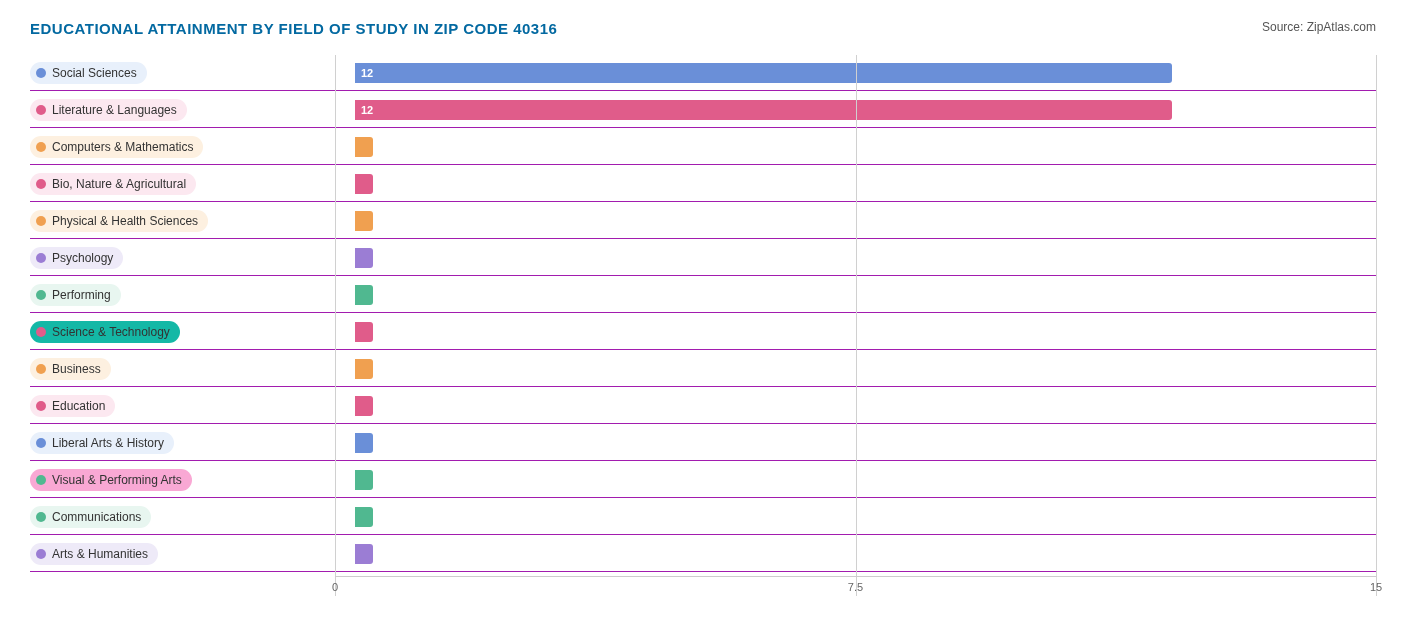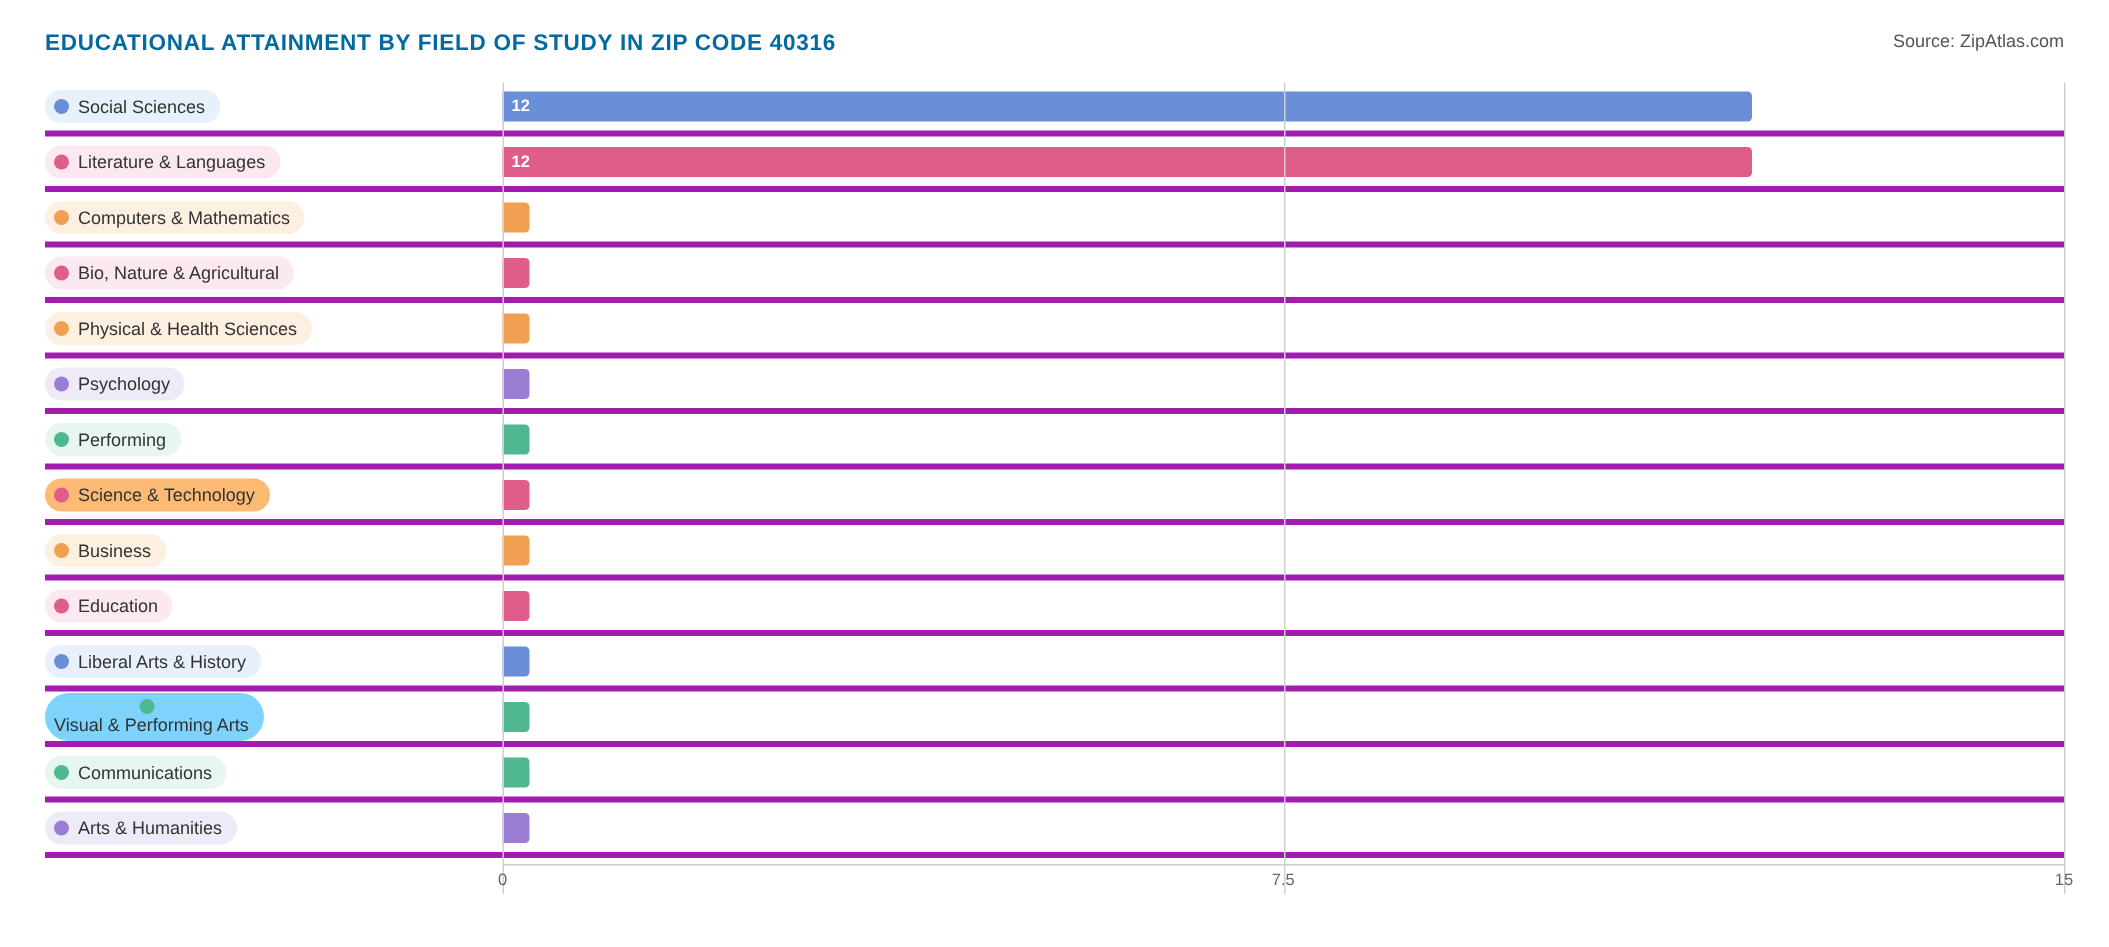--- a/index.html
+++ b/index.html
@@ -29,21 +29,21 @@
     }
     .chart-area {
       position: relative;
       width: 100%;
     }
     .bar-row {
       display: flex;
       align-items: center;
       height: 36px;
       margin-bottom: 1px;
-      border-bottom: 4px solid #a21caf;
+      border-bottom: 1px solid #a21caf;
     }
     .bar-label-container {
       width: 305px;
       flex-shrink: 0;
       display: flex;
       align-items: center;
       height: 100%;
     }
     .bar-label-pill {
       display: inline-flex;
@@ -61,20 +61,21 @@
       border-radius: 50%;
       margin-right: 6px;
       flex-shrink: 0;
     }
     .bar-container {
       flex: 1;
       position: relative;
       height: 100%;
       display: flex;
       align-items: center;
+      padding-left: 20px;
     }
     .bar-track {
       width: 100%;
       height: 20px;
       position: relative;
     }
     .bar-fill {
       height: 100%;
       border-radius: 0 3px 3px 0;
       position: absolute;
@@ -201,21 +202,21 @@
             <span class="pill-dot" style="background: rgb(80, 184, 144);"></span>
             <span>Performing</span>
           </span>
         </div>
         <div class="bar-container">
           <div class="bar-track"><div class="bar-fill" style="width: 18px; background: rgb(80, 184, 144);"></div><span class="bar-value-outside">0</span></div>
         </div>
       </div>
       <div class="bar-row">
         <div class="bar-label-container">
-          <span class="bar-label-pill" style="background: #fdba74;">
+          <span class="bar-label-pill" style="background: #14b8a6;">
             <span class="pill-dot" style="background: rgb(224, 92, 138);"></span>
             <span>Science &amp; Technology</span>
           </span>
         </div>
         <div class="bar-container">
           <div class="bar-track"><div class="bar-fill" style="width: 18px; background: rgb(224, 92, 138);"></div><span class="bar-value-outside">0</span></div>
         </div>
       </div>
       <div class="bar-row">
         <div class="bar-label-container">
@@ -245,21 +246,21 @@
             <span class="pill-dot" style="background: rgb(106, 143, 216);"></span>
             <span>Liberal Arts &amp; History</span>
           </span>
         </div>
         <div class="bar-container">
           <div class="bar-track"><div class="bar-fill" style="width: 18px; background: rgb(106, 143, 216);"></div><span class="bar-value-outside">0</span></div>
         </div>
       </div>
       <div class="bar-row">
         <div class="bar-label-container">
-          <span class="bar-label-pill" style="background: #7dd3fc; flex-direction: column;">
+          <span class="bar-label-pill" style="background: #f9a8d4;">
             <span class="pill-dot" style="background: rgb(80, 184, 144);"></span>
             <span>Visual &amp; Performing Arts</span>
           </span>
         </div>
         <div class="bar-container">
           <div class="bar-track"><div class="bar-fill" style="width: 18px; background: rgb(80, 184, 144);"></div><span class="bar-value-outside">0</span></div>
         </div>
       </div>
       <div class="bar-row">
         <div class="bar-label-container">

